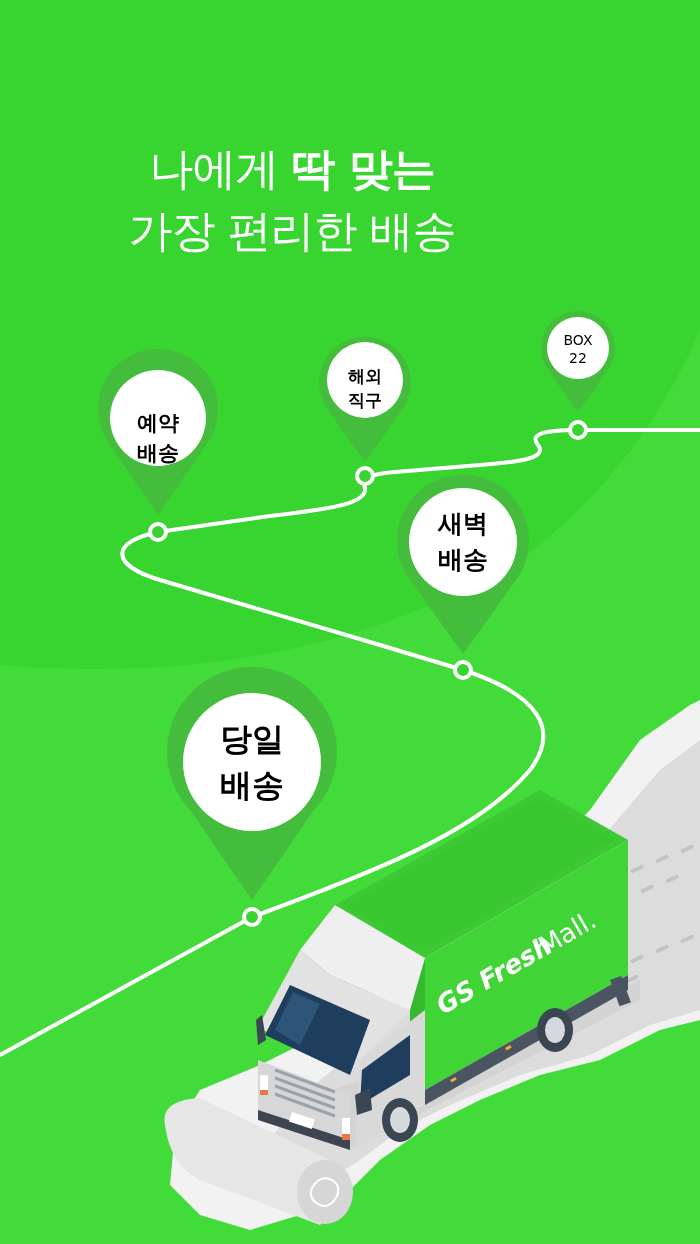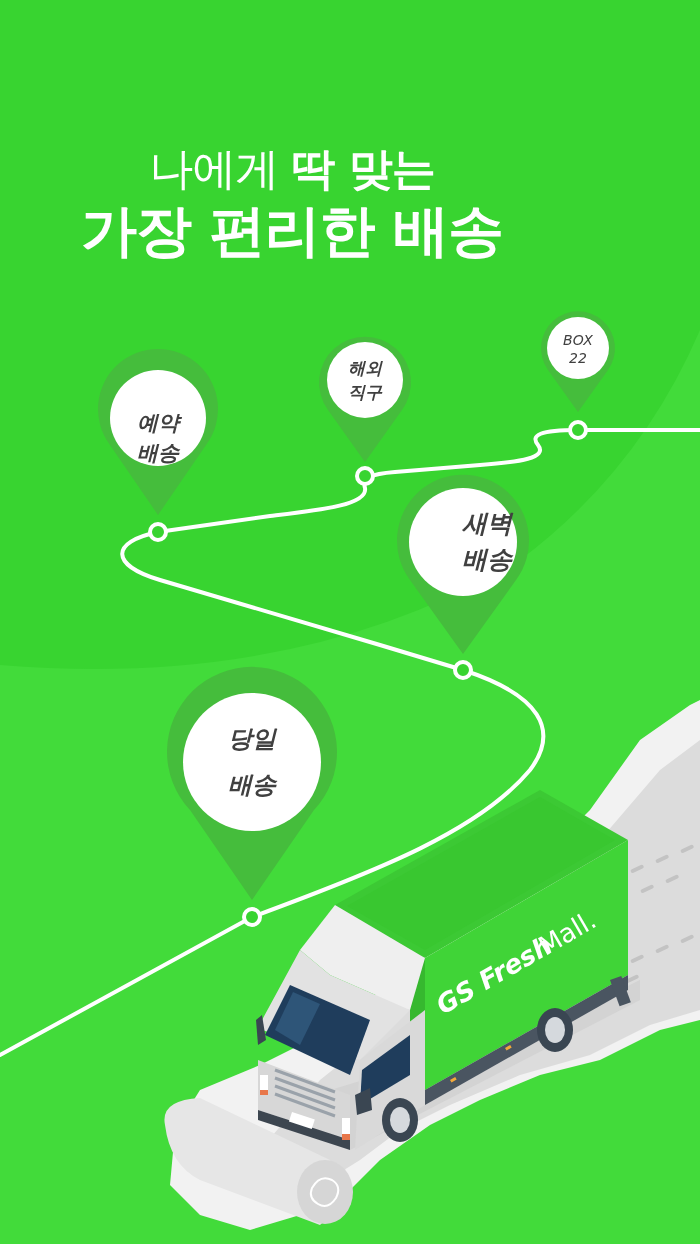--- a/index.html
+++ b/index.html
@@ -2,22 +2,22 @@
 <html><head>
 <meta charset="utf-8">
 <style>
   html, body { margin:0; padding:0; }
   body { width:700px; height:1244px; overflow:hidden; background:#38D430; font-family:"DejaVu Sans","Liberation Sans",sans-serif; }
   .screen { position:relative; width:700px; height:1244px; overflow:hidden; background:#38D430; }
   .bg-svg { position:absolute; left:0; top:0; width:700px; height:1244px; }
   .headline { position:absolute; left:0; top:138px; width:584px; text-align:center; color:#ffffff; }
   .headline .line1 { font-size:44px; line-height:62px; font-weight:normal; letter-spacing:-1px; }
   .headline .line1 b { font-weight:bold; }
-  .headline .line2 { font-size:56px; line-height:62px; font-weight:bold; letter-spacing:-1px; }
-  .pin-label { position:absolute; text-align:center; color:#404040; font-weight:bold; transform:translate(-50%,-50%); white-space:nowrap;font-style:italic; }
+  .headline .line2 { font-size:44px; line-height:62px; font-weight:normal; letter-spacing:-1px; }
+  .pin-label { position:absolute; text-align:center; color:#000000; font-weight:bold; transform:translate(-50%,-50%); white-space:nowrap; }
   .pin-label span { display:block; }
 </style>
 </head>
 <body>
 
 <div class="screen">
 
   <svg class="bg-svg" viewBox="0 0 700 1244">
 
     <path d="M0 665 Q 300 690 520 560 Q 640 470 700 330 L700 1244 L0 1244 Z" fill="#42DB3A"></path>
@@ -134,30 +134,30 @@
 
   <div class="headline">
     <div class="line1"><span>나에게 </span><b>딱 맞는</b></div>
     <div class="line2">가장 편리한 배송</div>
   </div>
 
   <div class="pin-label" style="left:158px; top:418px; font-size:21px; line-height:30px;margin-top:20px;">
     <span>예약</span>
     <span>배송</span>
   </div>
-  <div class="pin-label" style="left:365px; top:380px; font-size:17px; line-height:24px;">
+  <div class="pin-label" style="left:365px; top:388px; font-size:17px; line-height:24px;">
     <span>해외</span>
     <span>직구</span>
   </div>
   <div class="pin-label" style="left:578px; top:349px; font-size:14px; line-height:18px; font-weight:normal;">
     <span>BOX</span>
     <span>22</span>
   </div>
-  <div class="pin-label" style="left:463px; top:542px; font-size:25px; line-height:36px;margin-left:24px;">
+  <div class="pin-label" style="left:463px; top:542px; font-size:25px; line-height:36px;">
     <span>새벽</span>
     <span>배송</span>
   </div>
-  <div class="pin-label" style="left:252px; top:762px; font-size:24px; line-height:46px;text-align:center;">
+  <div class="pin-label" style="left:252px; top:762px; font-size:32px; line-height:46px;text-align:center;">
     <span>당일</span>
     <span>배송</span>
   </div>
 
 </div>
 
 </body></html>

